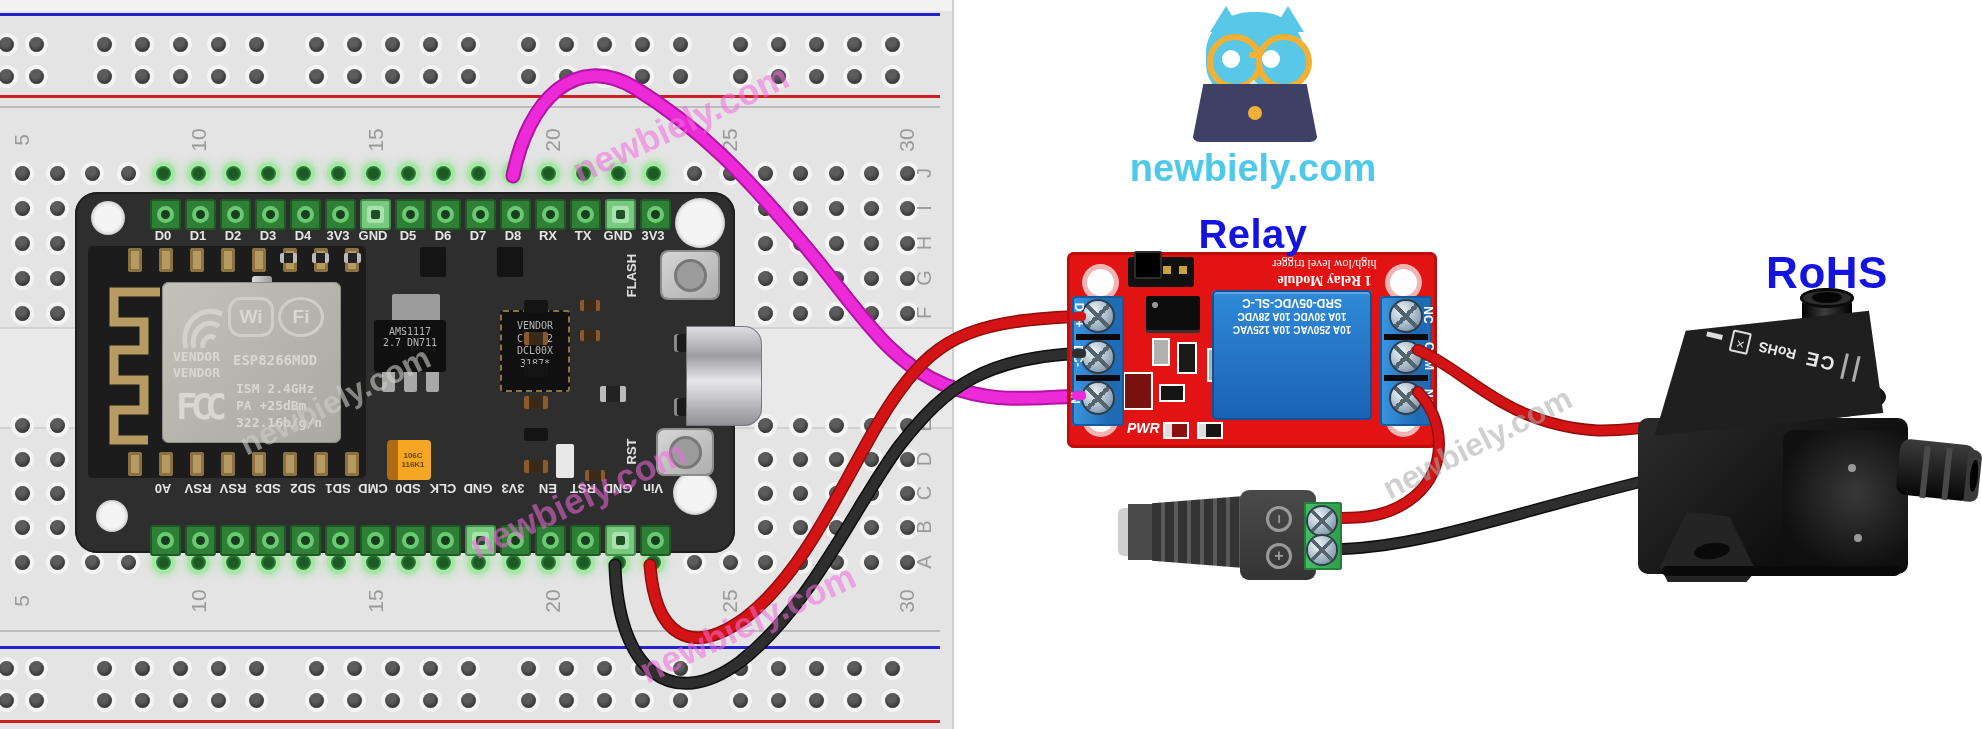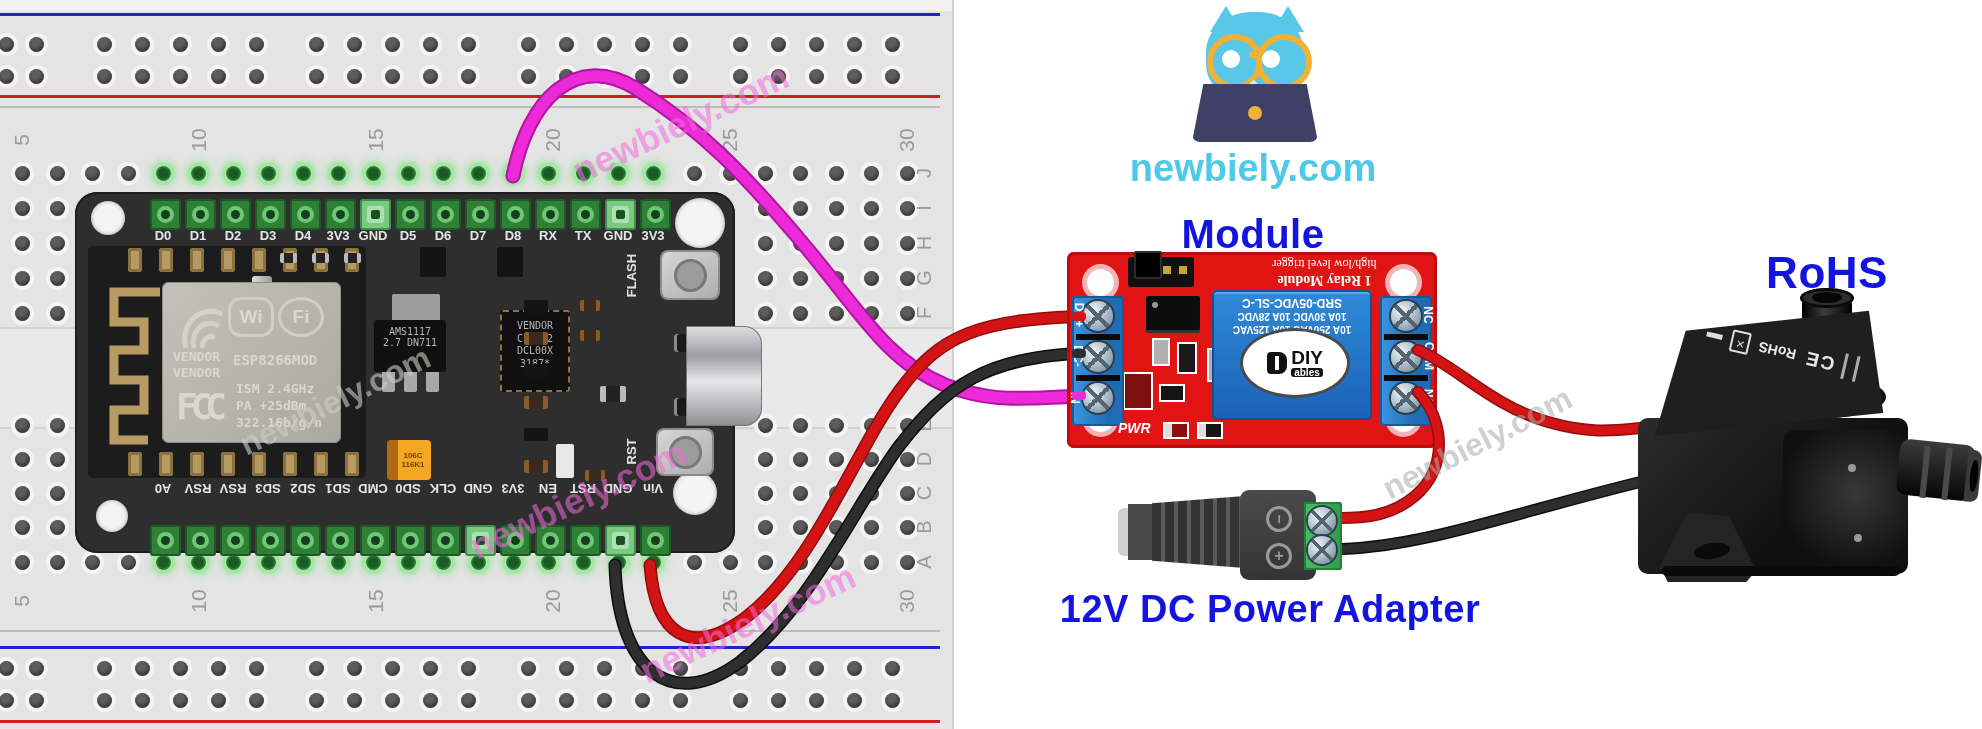--- a/index.html
+++ b/index.html
@@ -687,27 +687,20 @@
     <div class="rsmd" style="left:140px;top:96px;width:16px;height:30px;border:2px solid #fff;background:#b0b0b0;"></div>
     <div class="rsmd" style="left:56px;top:120px;width:26px;height:34px;border:2px solid #fff;background:#7a1010;"></div>
     <div class="rsmd" style="left:92px;top:132px;width:22px;height:14px;background:#151515;border:2px solid #fff;"></div>
 
     <div id="relaycube">
       <div class="cube-lines">
         <div style="font-size:10px;">10A 250VAC 10A 125VAC</div>
         <div style="font-size:10px;">10A 30VDC 10A 28VDC</div>
         <div style="font-size:12px;">SRD-05VDC-SL-C</div>
       </div>
-      <div id="diyoval">
-        <div class="diy-glyph">
-            <span></span>
-          </div>
-        <div class="diy-txt"><span>DIY</span>
-          <span class="diy-badge">ables</span></div>
-      </div>
     </div>
 
     <div class="tblock" style="left:5px;"></div>
     <div class="tbar" style="left:9px;top:82px;"></div>
     <div class="tbar" style="left:9px;top:123px;"></div>
     <div class="screw" style="left:16px;top:49px;"></div>
     <div class="screw" style="left:16px;top:90px;"></div>
     <div class="screw" style="left:16px;top:131px;"></div>
     <span class="term-lab" style="left:0px;top:56px;">DC+</span>
     <span class="term-lab" style="left:0px;top:97px;">DC-</span>
@@ -719,21 +712,21 @@
     <div class="tblock" style="left:313px;"></div>
     <div class="tbar" style="left:317px;top:82px;"></div>
     <div class="tbar" style="left:317px;top:123px;"></div>
     <div class="screw" style="left:324px;top:49px;"></div>
     <div class="screw" style="left:324px;top:90px;"></div>
     <div class="screw" style="left:324px;top:131px;"></div>
     <span class="term-lab" style="left:352px;top:56px;">NC</span>
     <span class="term-lab" style="left:348px;top:97px;">COM</span>
     <span class="term-lab" style="left:352px;top:139px;">NO</span>
 
-    <span class="pwr-lab" style="left:51px;top:168px;">PWR</span>
+    <span class="pwr-lab" style="left:60px;top:168px;">PWR</span>
     <div class="rsmd" style="left:96px;top:170px;width:22px;height:13px;border:2px solid #fff;background:linear-gradient(90deg,#ddd 0 30%,#8a1010 30%);"></div>
     <div class="rsmd" style="left:130px;top:170px;width:22px;height:13px;border:2px solid #fff;background:linear-gradient(90deg,#ddd 0 30%,#151515 30%);"></div>
   </div>
 
   <svg class="wireR" width="1982" height="729" viewBox="0 0 1982 729">
     <path d="M1418,350 C1455,365 1490,405 1548,422 C1600,437 1625,428 1665,426" stroke="#8f0d0d" stroke-width="12" fill="none" stroke-linecap="round"></path>
     <path d="M1418,350 C1455,365 1490,405 1548,422 C1600,437 1625,428 1665,426" stroke="#d41414" stroke-width="9" fill="none" stroke-linecap="round"></path>
     <path d="M1418,392 C1445,420 1448,468 1415,496 C1390,517 1362,518 1340,518" stroke="#8f0d0d" stroke-width="12" fill="none" stroke-linecap="round"></path>
     <path d="M1418,392 C1445,420 1448,468 1415,496 C1390,517 1362,518 1340,518" stroke="#d41414" stroke-width="9" fill="none" stroke-linecap="round"></path>
     <path d="M1342,549 C1430,546 1520,510 1665,476" stroke="#0d0d0d" stroke-width="12" fill="none" stroke-linecap="round"></path>
@@ -788,22 +781,21 @@
   <div class="abs owl" style="left:1207px;top:34px;width:44px;height:44px;border:6px solid #f2b035;border-radius:50%;background:#58c7e8;"></div>
   <div class="abs owl" style="left:1256px;top:34px;width:44px;height:44px;border:6px solid #f2b035;border-radius:50%;background:#58c7e8;"></div>
   <div class="abs owl" style="left:1249px;top:52px;width:10px;height:6px;background:#f2b035;"></div>
   <div class="abs owl" style="left:1222px;top:50px;width:18px;height:18px;border-radius:50%;background:#fff;"></div>
   <div class="abs owl" style="left:1262px;top:50px;width:18px;height:18px;border-radius:50%;background:#fff;"></div>
   <div class="abs owl" style="left:1248px;top:82px;width:11px;height:11px;background:#cfeef8;transform:rotate(45deg);"></div>
   <div class="abs owl" style="left:1192px;top:84px;width:126px;height:58px;background:#3e4066;clip-path:polygon(9% 0,91% 0,100% 100%,0 100%);border-radius:8px;"></div>
   <div class="abs owl" style="left:1248px;top:106px;width:14px;height:14px;border-radius:50%;background:#f2b035;"></div>
   <div id="logo-text" class="abs" style="left:1103px;top:147px;width:300px;">newbiely.com</div>
 
-  <div class="blue-label" style="left:1153px;top:212px;width:200px;font-size:40px;">Module</div>
+  <div class="blue-label" style="left:1153px;top:212px;width:200px;font-size:40px;">Relay</div>
   <div class="blue-label" style="left:1727px;top:248px;width:200px;font-size:44px;">RoHS</div>
-  <div class="blue-label" style="left:1020px;top:588px;width:500px;font-size:38px;">12V DC Power Adapter</div>
 
   <div class="wm pink" style="left:575px;top:152px;transform:rotate(-25deg);">newbiely.com</div>
   <div class="wm gray" style="left:242px;top:428px;transform:rotate(-26deg);">newbiely.com</div>
   <div class="wm pink" style="left:472px;top:528px;transform:rotate(-25deg);">newbiely.com</div>
   <div class="wm pink" style="left:642px;top:652px;transform:rotate(-25deg);">newbiely.com</div>
   <div class="wm gray" style="left:1385px;top:472px;transform:rotate(-27deg);color:rgba(170,170,170,.55);">newbiely.com</div>
 </div>
 
 </body></html>

